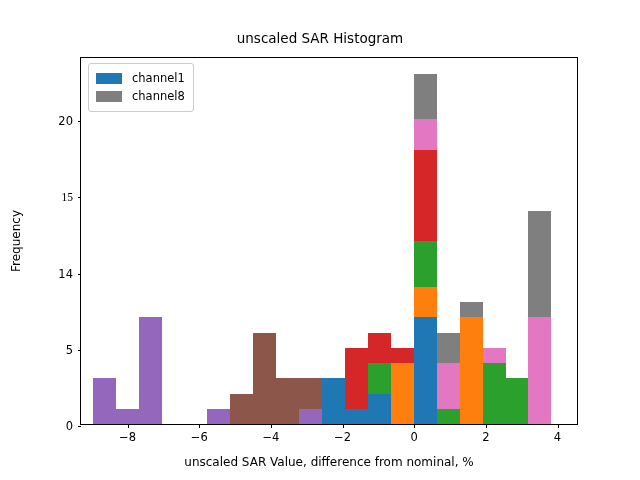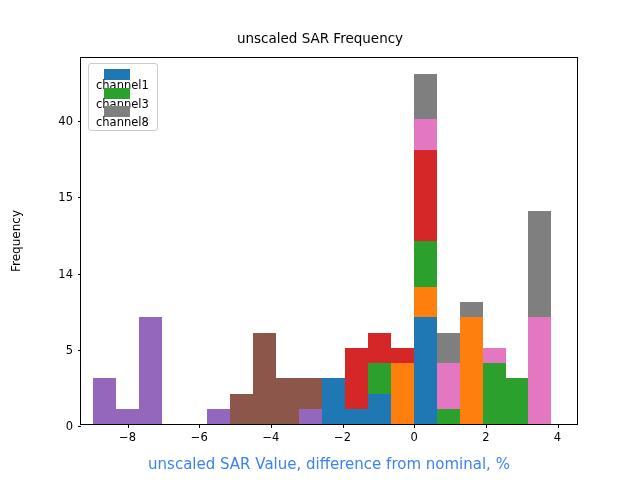--- a/index.html
+++ b/index.html
@@ -35,43 +35,43 @@
   }
   .ytick{position:absolute;left:-3.5px;height:0;border-top:1px solid #000;width:3.5px;}
   .ytick-label{
     position:absolute;left:-8px;font-size:11.5px;color:#000;
     transform:translate(-100%,-50%);white-space:nowrap;
   }
 
   
   #xlabel{
     position:absolute;left:80px;top:455px;width:498px;text-align:center;
-    font-size:15px;color:#3b82f6;
+    font-size:12px;color:#000000;
   }
   #ylabel{
     position:absolute;left:16px;top:241px;font-size:12px;color:#000;
     transform:translate(-50%,-50%) rotate(-90deg);white-space:nowrap;
   }
 
   
   #legend{
     position:absolute;left:88px;top:63px;
     background:#ffffff;border:1px solid #cccccc;border-radius:3px;
     padding:5px 8px 5px 7px;
   }
-  .legend-row{display:flex;align-items:center;height:18.6px;flex-direction:column;}
+  .legend-row{display:flex;align-items:center;height:18.6px;}
   .legend-swatch{width:26px;height:11px;margin-right:10px;flex:0 0 auto;}
   .legend-label{font-size:11.5px;color:#000;line-height:1;white-space:nowrap;}
 </style>
 </head>
 <body>
 
 <div id="figure">
 
-  <div id="chart-title">unscaled SAR Frequency</div>
+  <div id="chart-title">unscaled SAR Histogram</div>
 
   <div id="plot-area">
     <div id="bars-layer">
         <div class="bar-stack" style="left: 11.82px; width: 22.93px; height: 45.71px;">
           <div class="bar-seg" style="background: rgb(148, 103, 189); bottom: 0px; height: 45.71px;"></div>
         </div>
         <div class="bar-stack" style="left: 34.75px; width: 22.93px; height: 15.24px;">
           <div class="bar-seg" style="background: rgb(148, 103, 189); bottom: 0px; height: 15.24px;"></div>
         </div>
         <div class="bar-stack" style="left: 57.68px; width: 22.93px; height: 106.67px;">
@@ -153,36 +153,32 @@
         <div class="xtick-label" style="left: 404.85px;">2</div>
         <div class="xtick" style="left: 476.5px;"></div>
         <div class="xtick-label" style="left: 476.5px;">4</div>
         <div class="ytick" style="top: 368px;"></div>
         <div class="ytick-label" style="top: 368px;">0</div>
         <div class="ytick" style="top: 291.81px;"></div>
         <div class="ytick-label" style="top: 291.81px;">5</div>
         <div class="ytick" style="top: 215.62px;"></div>
         <div class="ytick-label" style="top: 215.62px;">14</div>
         <div class="ytick" style="top: 139.43px;"></div>
-        <div class="ytick-label" style="top: 139.43px;">15</div>
+        <div class="ytick-label" style="top: 139.43px; font-family: Liberation Serif, serif;">15</div>
         <div class="ytick" style="top: 63.24px;"></div>
-        <div class="ytick-label" style="top: 63.24px;">40</div>
+        <div class="ytick-label" style="top: 63.24px;">20</div>
       </div>
   </div>
 
   <div id="xlabel">unscaled SAR Value, difference from nominal, %</div>
   <div id="ylabel">Frequency</div>
 
   <div id="legend">
       <div class="legend-row">
         <span class="legend-swatch" style="background: rgb(31, 119, 180);"></span>
         <span class="legend-label">channel1</span>
       </div>
       <div class="legend-row">
-        <span class="legend-swatch" style="background: rgb(44, 160, 44);"></span>
-        <span class="legend-label">channel3</span>
-      </div>
-      <div class="legend-row">
         <span class="legend-swatch" style="background: rgb(127, 127, 127);"></span>
         <span class="legend-label">channel8</span>
       </div>
     </div>
 </div>
 
 </body></html>

